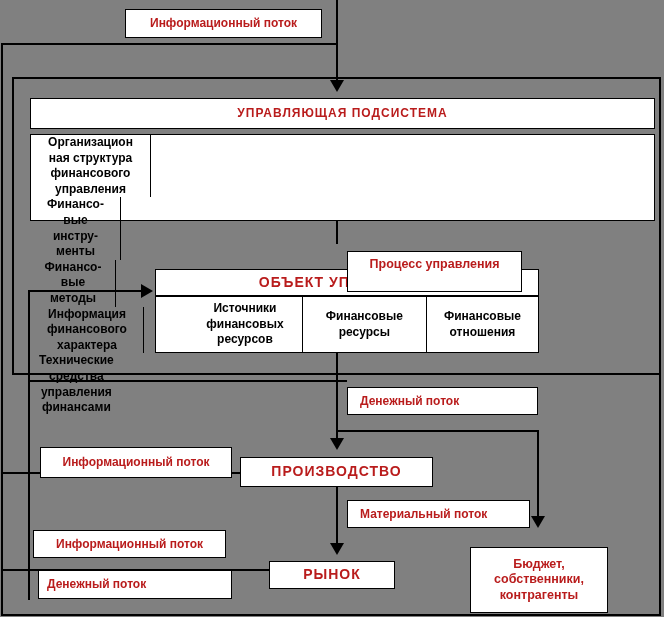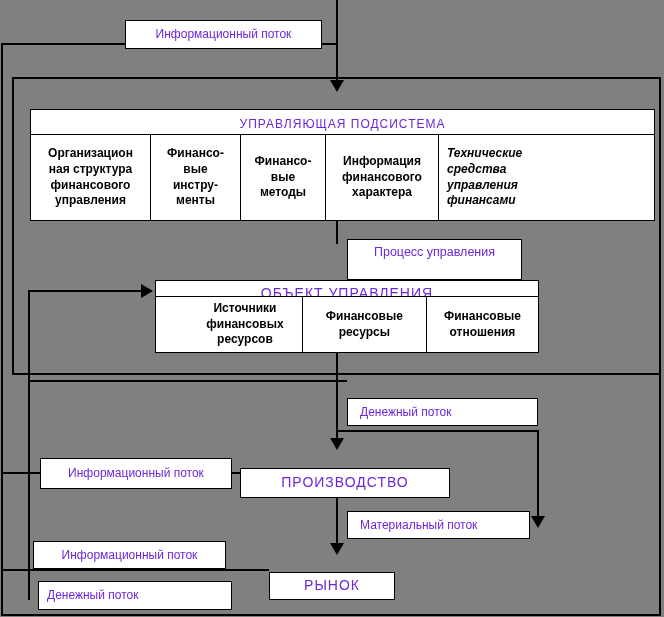--- a/index.html
+++ b/index.html
@@ -8,30 +8,29 @@
     width:664px;height:617px;
     background:#808080;
     font-family:"Liberation Sans", sans-serif;
     overflow:hidden;
   }
   .box{
     position:absolute;
     background:#ffffff;
     border:1.5px solid #000;
     box-sizing:border-box;
-    color:#6d28d9;
-    font-weight:normal;
+    color:#b91c1c;
+    font-weight:bold;
     display:flex;
     align-items:center;
     justify-content:center;
     text-align:center;
     white-space:pre-line;
     line-height:1.25;
     z-index:2;
-    margin-top:11px;
   }
   .row{
     position:absolute;
     display:flex;
     border:1.5px solid #000;
     box-sizing:border-box;
     background:#fff;
     z-index:2;
   }
   .cell{
@@ -89,63 +88,66 @@
   <div class="arr-down" style="left:330px;top:543px;"></div>
 
   <div class="line" style="left:1px;top:472px;width:239px;height:2px;"></div>
   <div class="line" style="left:1px;top:569px;width:268px;height:2px;"></div>
   <div class="line" style="left:28px;top:380px;width:319px;height:2px;"></div>
 
   <div class="box toplabel" style="left:125px;top:9px;width:197px;height:29px;">Информационный поток</div>
 
   <div class="box" style="left:30px;top:98px;width:625px;height:31px;font-size:12px;letter-spacing:1px;">УПРАВЛЯЮЩАЯ ПОДСИСТЕМА</div>
 
-  <div class="row" style="left:30px;top:134px;width:625px;height:87px;">
+  <div class="row" style="left:30px;top:134px;width:625px;height:87px;flex-direction:column;">
     <div class="cell" style="width:120px;">Организацион
 ная структура
 финансового
 управления</div>
     <div class="cell" style="width:90px;">Финансо-
 вые
 инстру-
 менты</div>
     <div class="cell" style="width:85px;">Финансо-
 вые
 методы</div>
     <div class="cell" style="width:113px;">Информация
 финансового
 характера</div>
-    <div class="cell" style="width:114px;text-align:left;justify-content:flex-start;padding-left:8px;font-style:italic;">Технические
+    <div class="cell" style="width:114px;text-align:center;justify-content:flex-start;padding-left:8px;">Технические
 средства
 управления
 финансами</div>
   </div>
 
   <div class="box" style="left:155px;top:269px;width:384px;height:27px;font-size:14px;letter-spacing:1px;">ОБЪЕКТ УПРАВЛЕНИЯ</div>
 
   <div class="row" style="left:155px;top:296px;width:384px;height:57px;">
     <div class="cell" style="width:125px;margin-left:32px;">Источники
 финансовых
 ресурсов</div>
     <div class="cell" style="width:135px;">Финансовые
 ресурсы</div>
     <div class="cell" style="width:121px;">Финансовые
 отношения</div>
   </div>
 
-  <div class="box" style="left:347px;top:228px;width:175px;height:41px;font-size:12.5px;align-items:flex-start;padding-top:5px;z-index:3;">Процесс управления</div>
+  <div class="box" style="left:347px;top:251px;width:175px;height:41px;font-size:12.5px;align-items:flex-start;padding-top:5px;z-index:3;">Процесс управления</div>
 
   <div class="box toplabel" style="left:347px;top:387px;width:191px;height:28px;justify-content:flex-start;text-align:left;padding-left:12px;">Денежный  поток</div>
 
   <div class="box toplabel" style="left:40px;top:447px;width:192px;height:31px;">Информационный  поток</div>
 
-  <div class="box" style="left:240px;top:457px;width:210px;height:30px;font-size:14px;letter-spacing:1px;">ПРОИЗВОДСТВО</div>
+  <div class="box" style="left:240px;top:457px;width:193px;height:30px;font-size:14px;letter-spacing:1px;">ПРОИЗВОДСТВО</div>
 
   <div class="box toplabel" style="left:347px;top:500px;width:183px;height:28px;justify-content:flex-start;text-align:right;padding-left:12px;">Материальный  поток</div>
 
   <div class="box toplabel" style="left:33px;top:530px;width:193px;height:28px;">Информационный  поток</div>
 
   <div class="box toplabel" style="left:38px;top:570px;width:194px;height:29px;justify-content:flex-start;text-align:left;padding-left:8px;">Денежный  поток</div>
 
   <div class="box" style="left:269px;top:561px;width:126px;height:28px;font-size:14px;letter-spacing:1px;">РЫНОК</div>
 
+  <div class="box" style="left:470px;top:547px;width:138px;height:66px;font-size:12.5px;">Бюджет,
+собственники,
+контрагенты</div>
 
 </div>
 
 </body></html>

